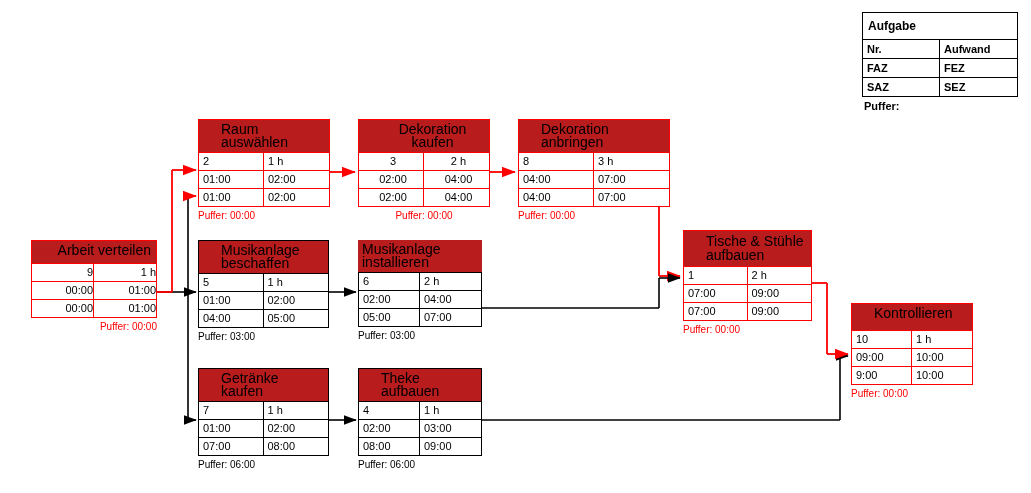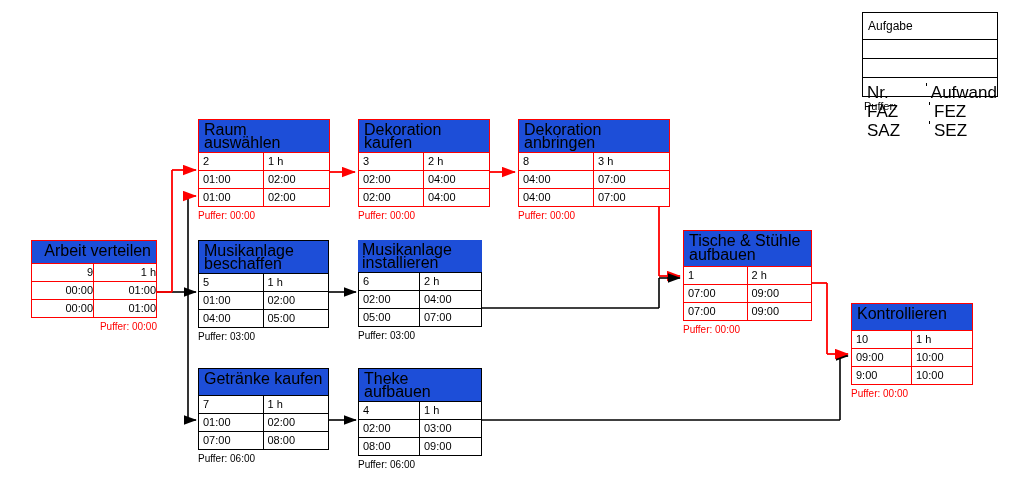--- a/index.html
+++ b/index.html
@@ -28,24 +28,24 @@
     pointer-events: none;
   }
   
   .node {
     position: absolute;
     box-sizing: border-box;
   }
   .node .title {
     box-sizing: border-box;
     border: 1px solid #000;
-    padding: 3px 5px 3px 5px;
-    font-size: 16px;
+    padding: 3px 5px 3px 22px;
+    font-size: 14px;
     line-height: 13px;
-    background: #1d4ed8;
+    background: #b91c1c;
     min-height: 24px;
   }
   .node.crit .title {
     border-color: #ff0000;
   }
   .node .grid {
     box-sizing: border-box;
     border: 1px solid #000;
     border-top: none;
     background: #fff;
@@ -84,21 +84,22 @@
     font-size: 10px;
     line-height: 13px;
     color: #000;
   }
   .node.crit .puffer {
     color: #ff0000;
   }
   
   .legend {
     position: absolute;
-    width: 136px;
+    width: 156px;
+    font-weight: bold;
   }
   .legend .title {
     box-sizing: border-box;
     border: 1px solid #000;
     height: 28px;
     padding: 6px 5px 0 5px;
     font-size: 12px;
     background: #fff;
   }
   .legend .grid {
@@ -112,23 +113,22 @@
     height: 18px;
     border-bottom: 1px solid #000;
   }
   .legend .row:last-child {
     border-bottom: none;
   }
   .legend .cell {
     box-sizing: border-box;
     flex: 1 1 50%;
     padding: 3px 0 0 4px;
-    font-size: 17px;
+    font-size: 11px;
     line-height: 13px;
-    margin-top: 43px;
   }
   .legend .cell.left {
     border-right: 1px solid #000;
   }
   .legend .puffer {
     margin-top: 3px;
     padding-left: 2px;
     font-size: 11px;
   }
 </style>
@@ -232,21 +232,21 @@
         <div class="cell">02:00</div>
       </div>
       <div class="row">
         <div class="cell left">01:00</div>
         <div class="cell">02:00</div>
       </div>
     </div>
     <div class="puffer">Puffer: 00:00</div>
   </div>
 
-  <div class="node crit" style="left:358px; top:119px; width:132px;">
+  <div class="node crit" style="left:358px; top:119px; width:132px;text-align:center;">
     <div class="title">Dekoration kaufen</div>
     <div class="grid">
       <div class="row">
         <div class="cell left">3</div>
         <div class="cell">2 h</div>
       </div>
       <div class="row">
         <div class="cell left">02:00</div>
         <div class="cell">04:00</div>
       </div>

